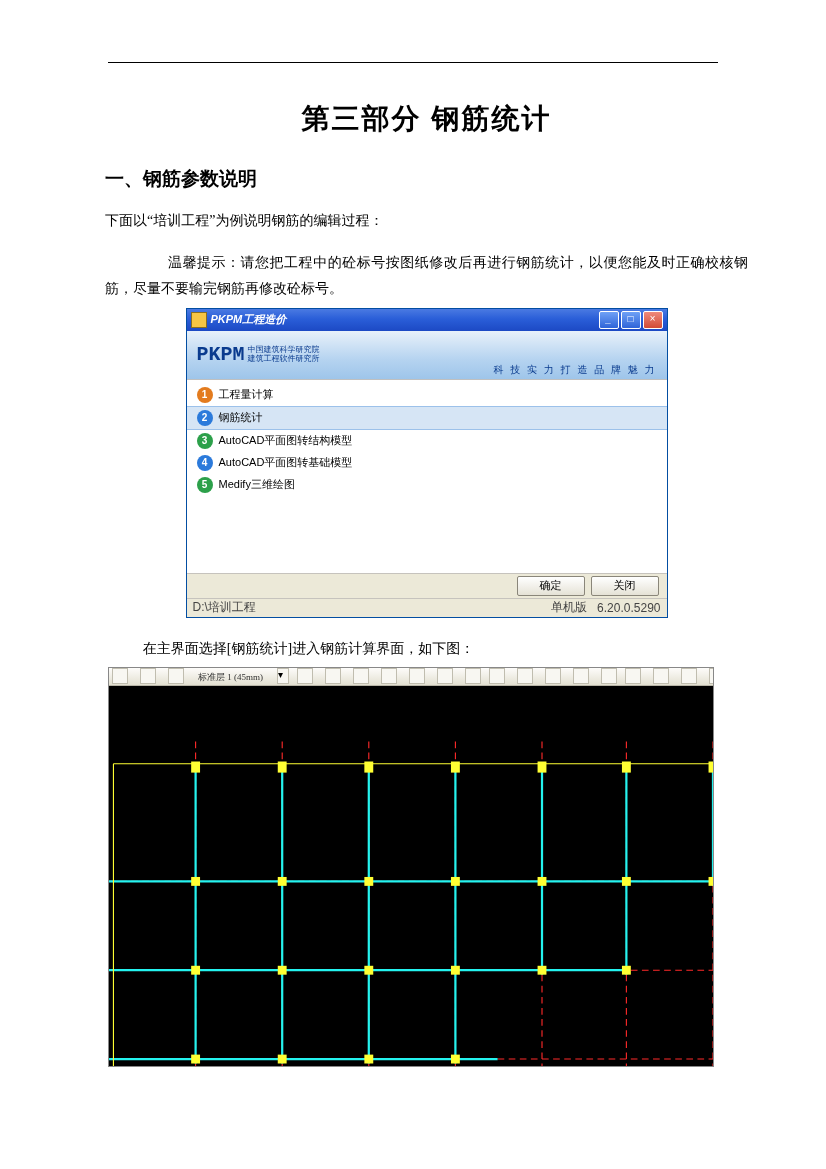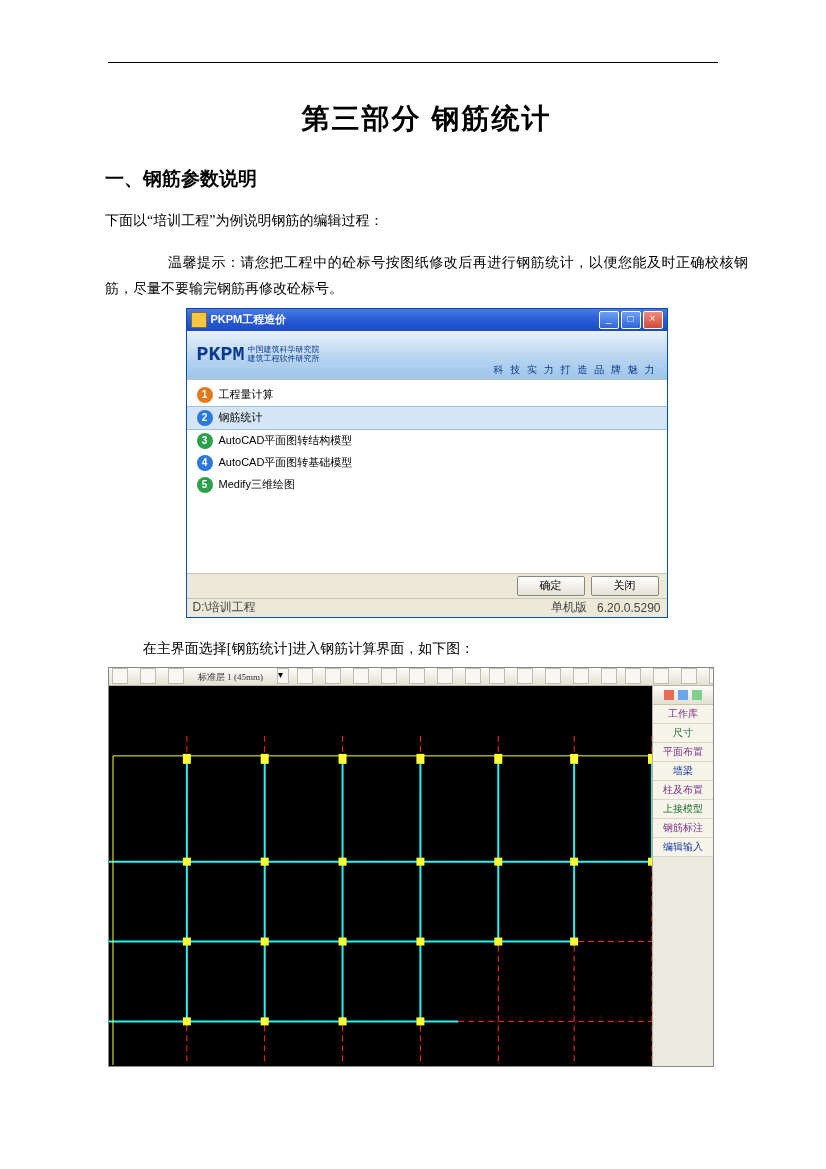--- a/index.html
+++ b/index.html
@@ -56,20 +56,21 @@
     font-family: "Tahoma", "SimSun", sans-serif;
     font-size: 11px;
   }
   .win-titlebar {
     height: 22px;
     background: linear-gradient(#4a7ae2, #2a5ed8 45%, #1c49c4);
     display: flex;
     align-items: center;
     color: #fff;
     padding: 0 4px;
+    font-style: italic;
   }
   .win-titlebar .title-text { font-weight: bold; margin-left: 4px; }
   .win-titlebar .spacer { flex: 1; }
   .win-btn {
     width: 18px; height: 16px;
     margin-left: 2px;
     border: 1px solid #fff;
     border-radius: 2px;
     background: linear-gradient(#6fa1f6, #2f64d8);
     text-align: center;
@@ -407,32 +408,16 @@
             <rect x="230" y="332" width="8" height="8"></rect>
             <rect x="308" y="332" width="8" height="8"></rect>
           </g>
 
           <g stroke="#ffff33" stroke-width="1" fill="none">
             <polyline points="4,70 544,70"></polyline>
             <polyline points="4,70 4,380"></polyline>
           </g>
         </svg>
       </div>
-      <div class="cad-sidebar">
-        <div class="cad-sidetool">
-          <span class="sq" style="background:#e86b5a;"></span>
-          <span class="sq" style="background:#6aa6f0;"></span>
-          <span class="sq" style="background:#7ed08e;"></span>
-        </div>
-        <div class="side-item">工作库</div>
-        <div class="side-item alt">尺寸</div>
-        <div class="side-item">平面布置</div>
-        <div class="side-item blue">墙梁</div>
-        <div class="side-item">柱及布置</div>
-        <div class="side-item alt">上接模型</div>
-        <div class="side-item">钢筋标注</div>
-        <div class="side-item blue">编辑输入</div>
-        <div style="flex:1;background:#eceadf;"></div>
-      </div>
     </div>
   </div>
 
 </div>
 
 </body></html>

